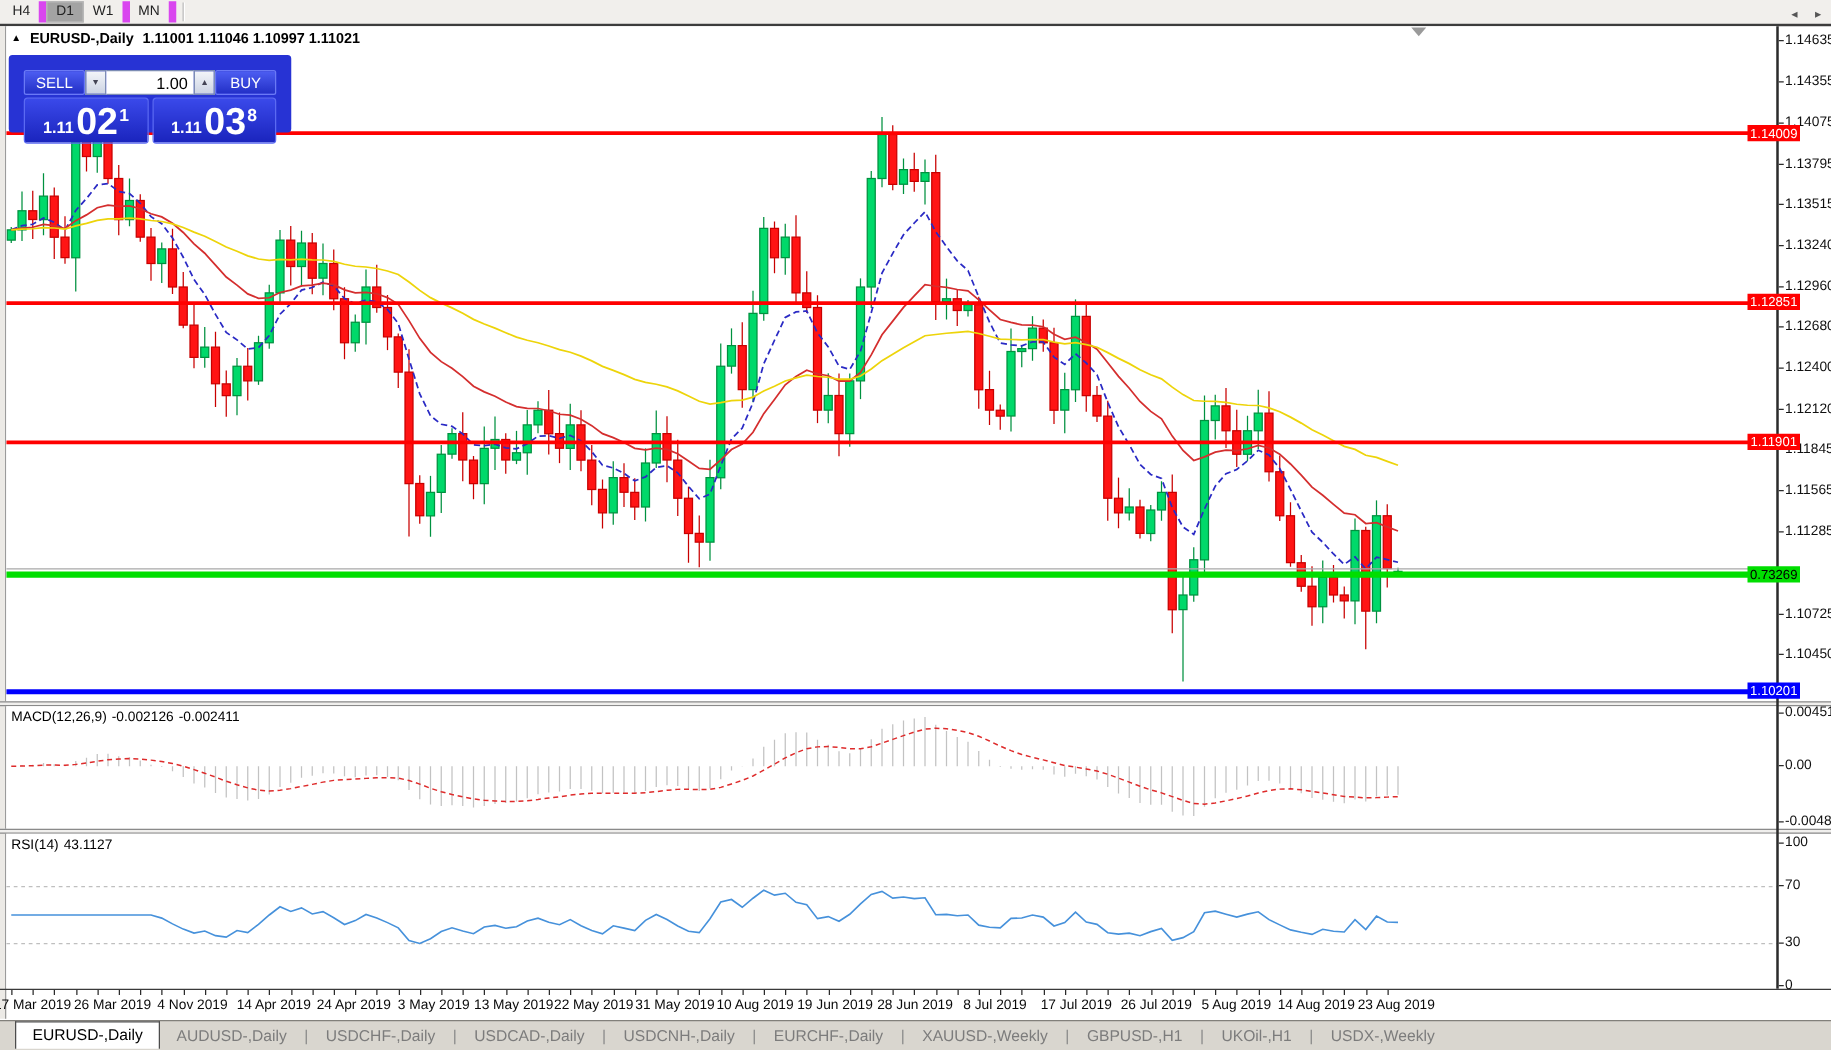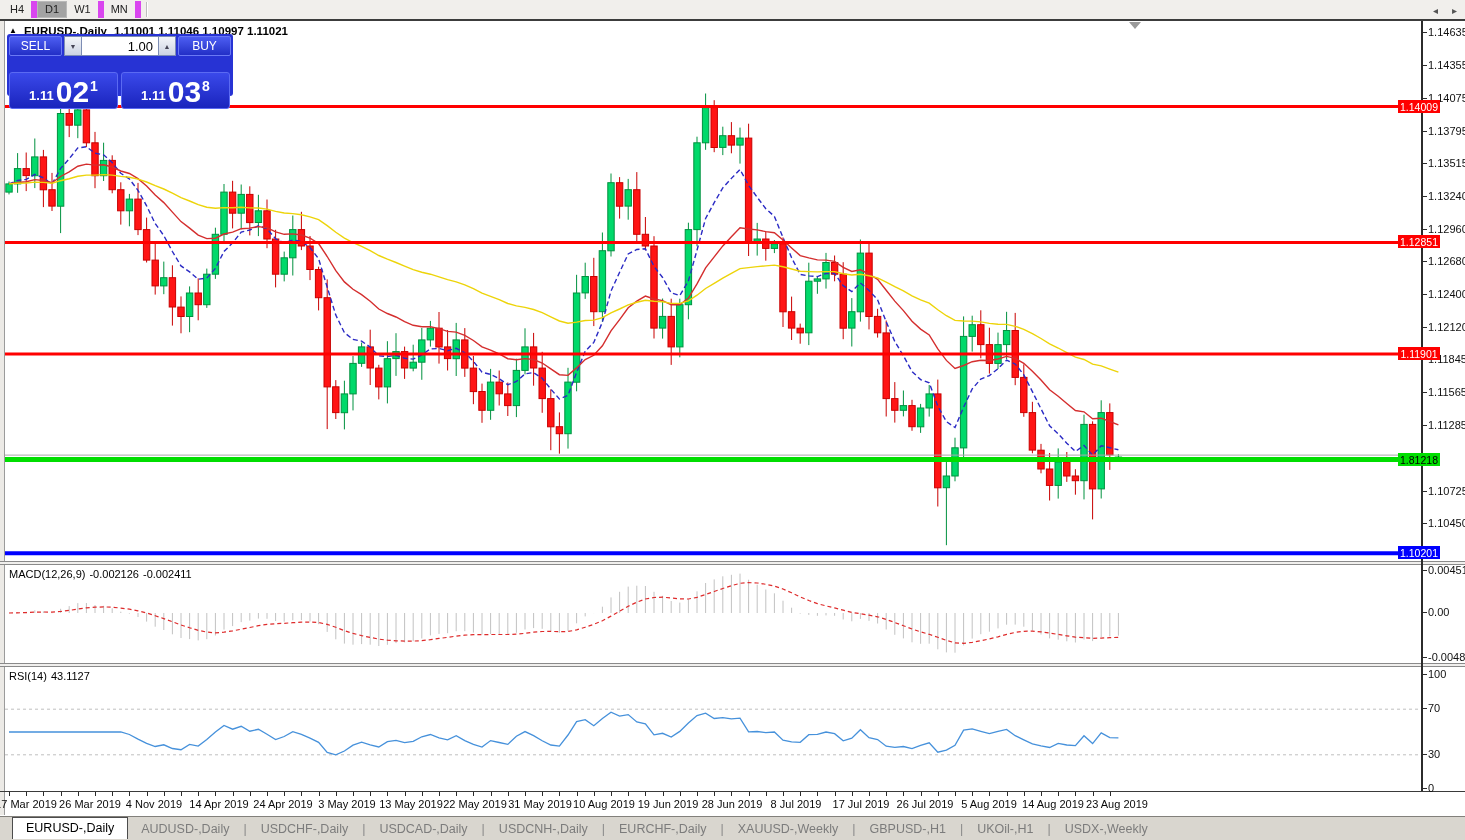--- a/index.html
+++ b/index.html
@@ -18,27 +18,27 @@
   #v-divider{position:absolute;left:1421px;top:21px;width:2px;height:770px;background:#2b2b2b}
   #h-divider{position:absolute;left:0;top:791px;width:1465px;height:1px;background:#3a3a3a}
   
   .axis-tick{position:absolute;left:1428px;font-size:11px;color:#101010;white-space:nowrap}
   .axis-tick::before{content:"";position:absolute;left:-5px;top:6px;width:4px;height:1px;background:#2b2b2b}
   .axis-flag{position:absolute;left:1398px;width:42px;height:13px;font-size:10.5px;display:flex;align-items:center;justify-content:center;white-space:nowrap}
   
   #chart-title{position:absolute;left:9px;top:25px;font-size:11.5px;font-weight:bold;color:#000;display:flex;align-items:center;gap:7px;z-index:6}
   #collapse-marker{font-size:8px;position:relative;top:-1px}
   
-  #trade-widget{position:absolute;left:7px;top:34px;width:226px;height:62px;background:#2733d4;border-radius:3px;padding:2px;z-index:6}
+  #trade-widget{position:absolute;left:7px;top:44px;width:226px;height:62px;background:#2733d4;border-radius:3px;padding:12px;z-index:6}
   .tw-row1{display:flex;height:20px}
   .tw-btn{width:53px;height:20px;color:#fff;font-size:12px;display:flex;align-items:center;justify-content:center;background:linear-gradient(#4d5ef2,#222fc6);border:1px solid #6a79f5;border-radius:2px;cursor:pointer}
   .tw-spin{width:18px;height:20px;display:flex;align-items:center;justify-content:center;background:linear-gradient(#f3f5f9,#ccd3e3);border:1px solid #7d8db4;color:#445;font-size:7px;cursor:pointer}
   .tw-vol{width:76px;height:20px;background:#fff;border-top:1px solid #7d8db4;border-bottom:1px solid #7d8db4;font-size:13px;color:#000;text-align:right;padding:2px 5px 0 0}
   .tw-gap{flex:1}
-  .tw-row2{display:flex;margin-top:16px;gap:3px}
+  .tw-row2{display:flex;margin-top:2px;gap:3px}
   .tw-tile{width:109px;height:37px;border-radius:3px;background:linear-gradient(#3a49ea,#1a24bd);border:1px solid #5b6af2;color:#fff;display:flex;align-items:flex-end;justify-content:center;padding-bottom:2px;cursor:pointer}
   .tw-small{font-size:13px;font-weight:bold;margin:0 2px 3px 0}
   .tw-big{font-size:30px;font-weight:bold;line-height:28px}
   .tw-sup{font-size:14px;font-weight:bold;position:relative;top:-12px;margin-left:1px}
   
   .pane-label{position:absolute;left:9px;font-size:11px;color:#000;z-index:5;white-space:nowrap}
   .pane-label span{margin-right:4px}
   
   #shift-marker{position:absolute;left:1129px;top:22px;width:0;height:0;border-left:6px solid transparent;border-right:6px solid transparent;border-top:7px solid #9a9a9a}
   
@@ -532,21 +532,21 @@
     <div class="axis-tick" style="top: 288px;">1.12400</div>
     <div class="axis-tick" style="top: 321px;">1.12120</div>
     <div class="axis-tick" style="top: 353px;">1.11845</div>
     <div class="axis-tick" style="top: 386px;">1.11565</div>
     <div class="axis-tick" style="top: 419px;">1.11285</div>
     <div class="axis-tick" style="top: 485px;">1.10725</div>
     <div class="axis-tick" style="top: 517px;">1.10450</div>
     <div class="axis-flag" style="top: 100px; background: rgb(255, 0, 0); color: rgb(255, 255, 255);">1.14009</div>
     <div class="axis-flag" style="top: 235px; background: rgb(255, 0, 0); color: rgb(255, 255, 255);">1.12851</div>
     <div class="axis-flag" style="top: 347px; background: rgb(255, 0, 0); color: rgb(255, 255, 255);">1.11901</div>
-    <div class="axis-flag" style="top: 453px; background: rgb(0, 222, 0); color: rgb(0, 0, 0);">1.81218</div>
+    <div class="axis-flag" style="top: 453px; background: rgb(0, 222, 0); color: rgb(0, 0, 0);">0.73269</div>
     <div class="axis-flag" style="top: 546px; background: rgb(0, 0, 255); color: rgb(255, 255, 255);">1.10201</div>
     <div class="axis-tick" style="top: 564px;">0.004517</div>
     <div class="axis-tick" style="top: 606px;">0.00</div>
     <div class="axis-tick" style="top: 651px;">-0.004806</div>
     <div class="axis-tick" style="top: 668px;">100</div>
     <div class="axis-tick" style="top: 702px;">70</div>
     <div class="axis-tick" style="top: 748px;">30</div>
     <div class="axis-tick" style="top: 782px;">0</div>
   </div>
 <div id="date-axis">

